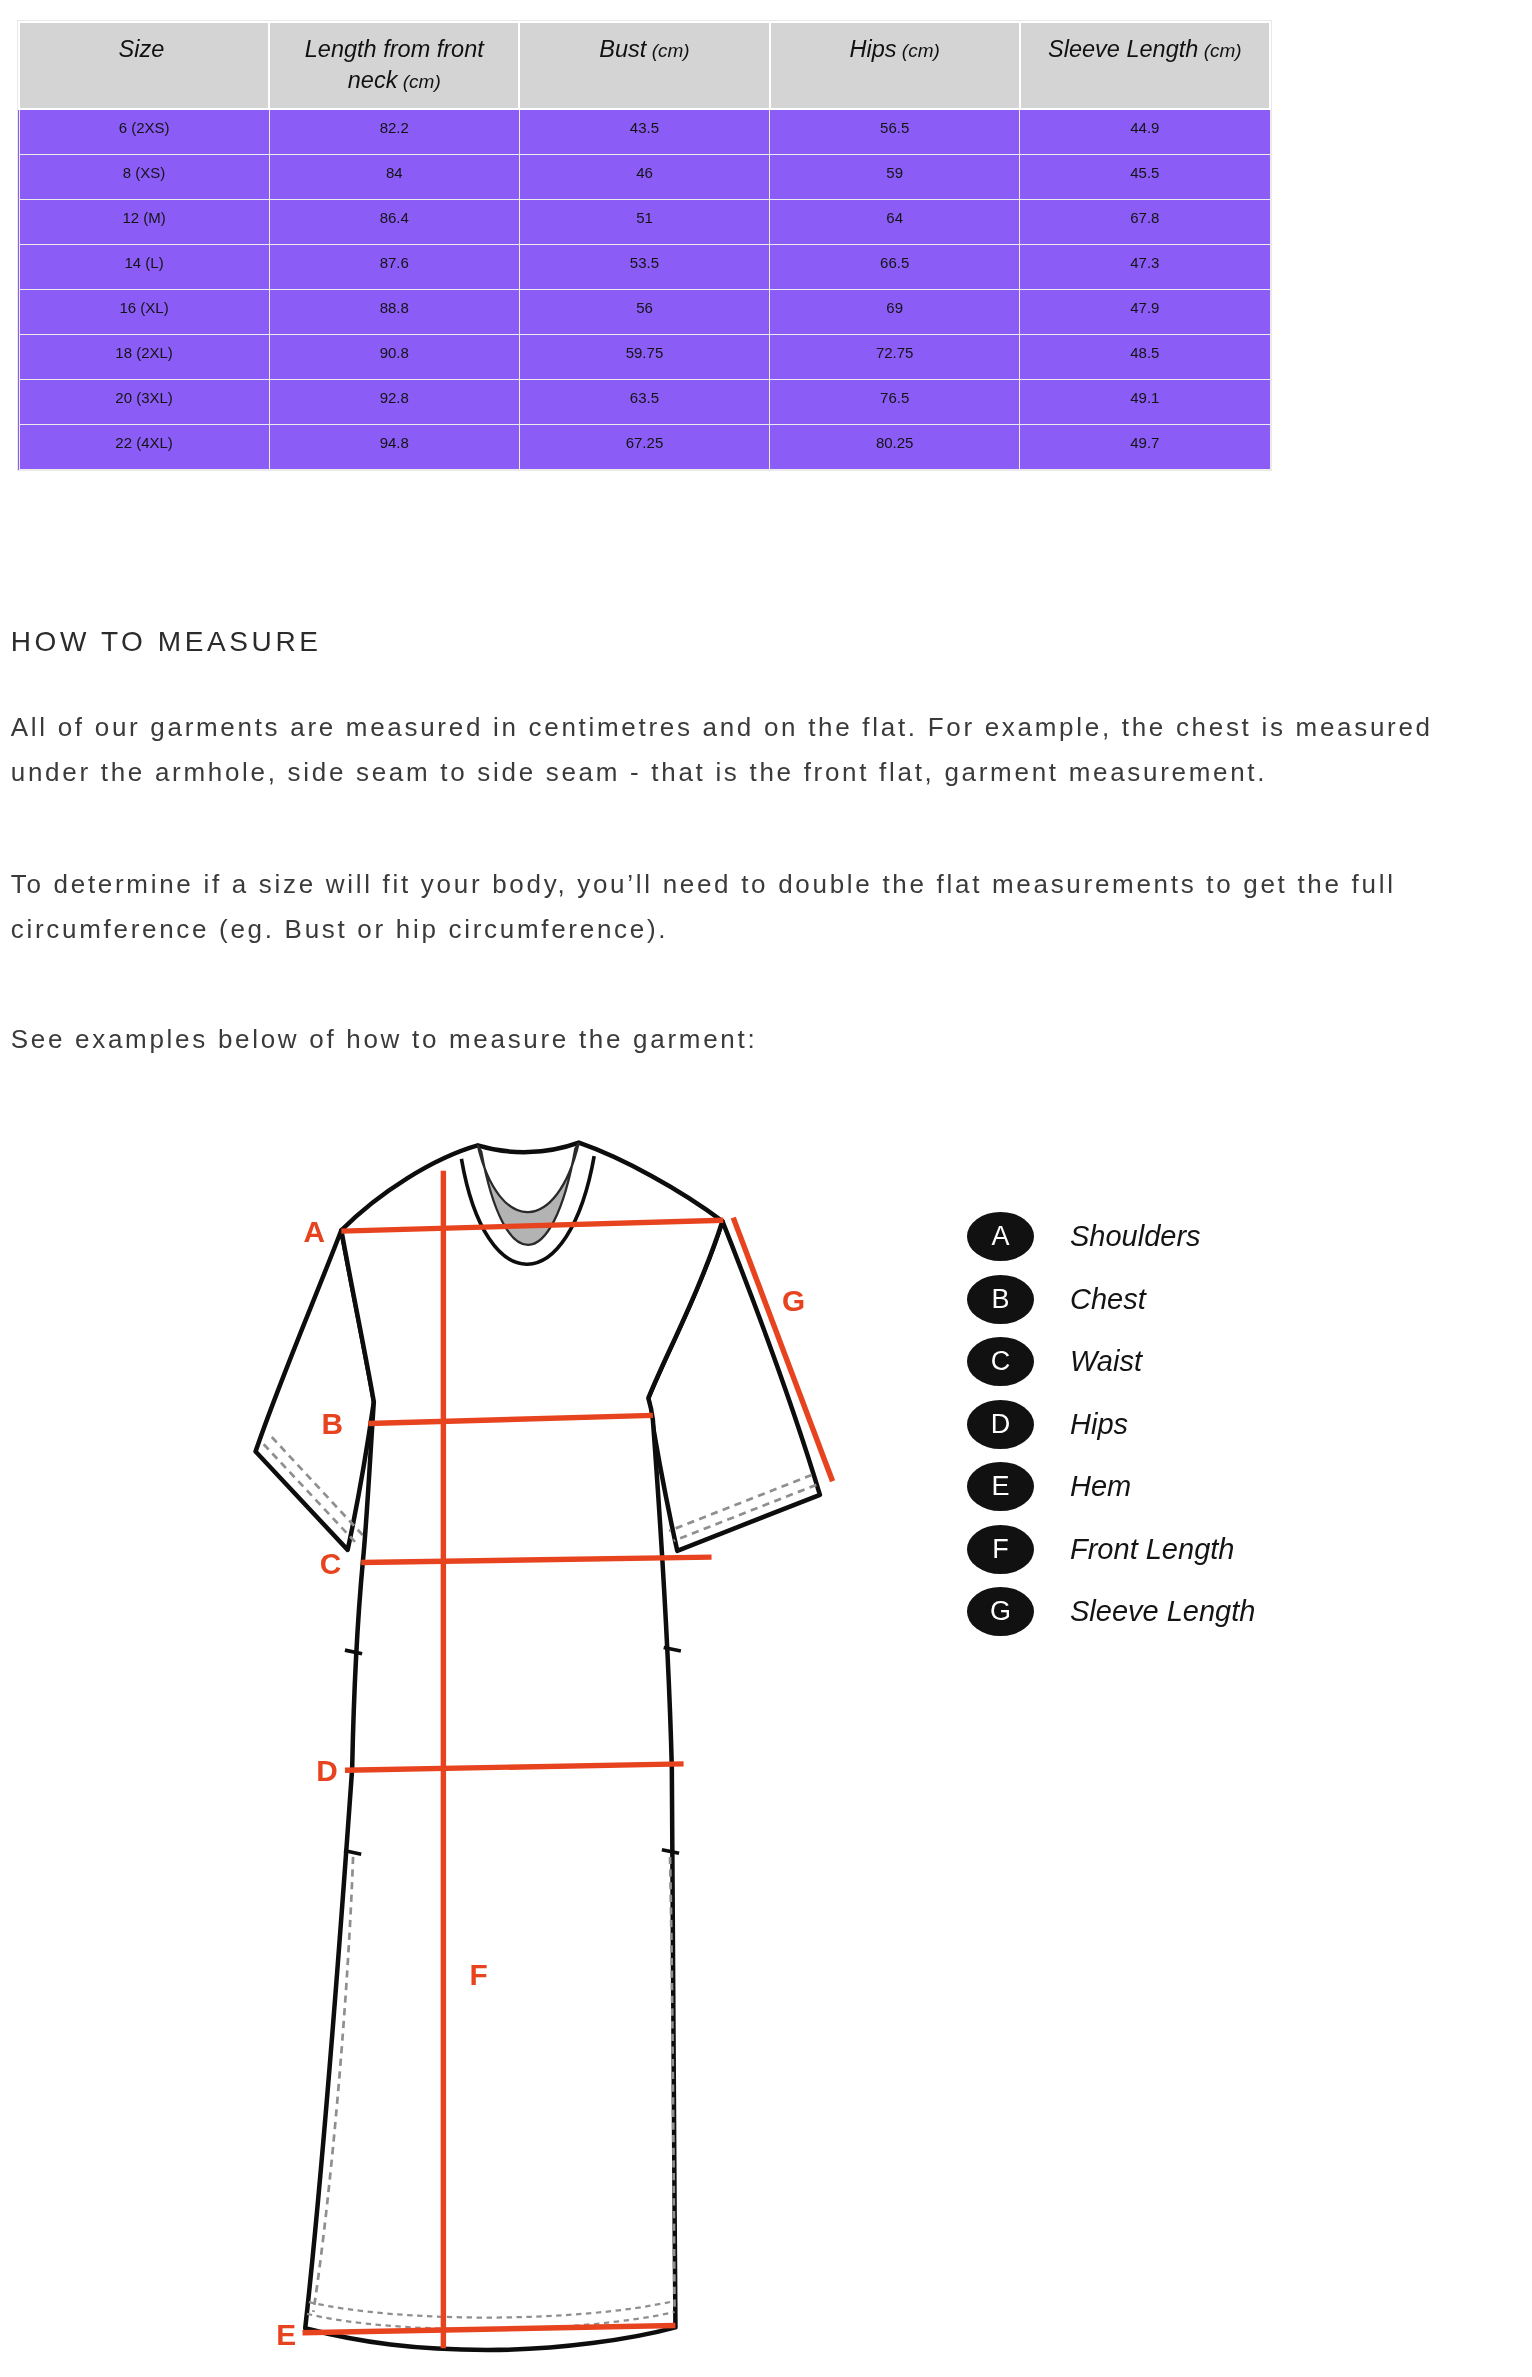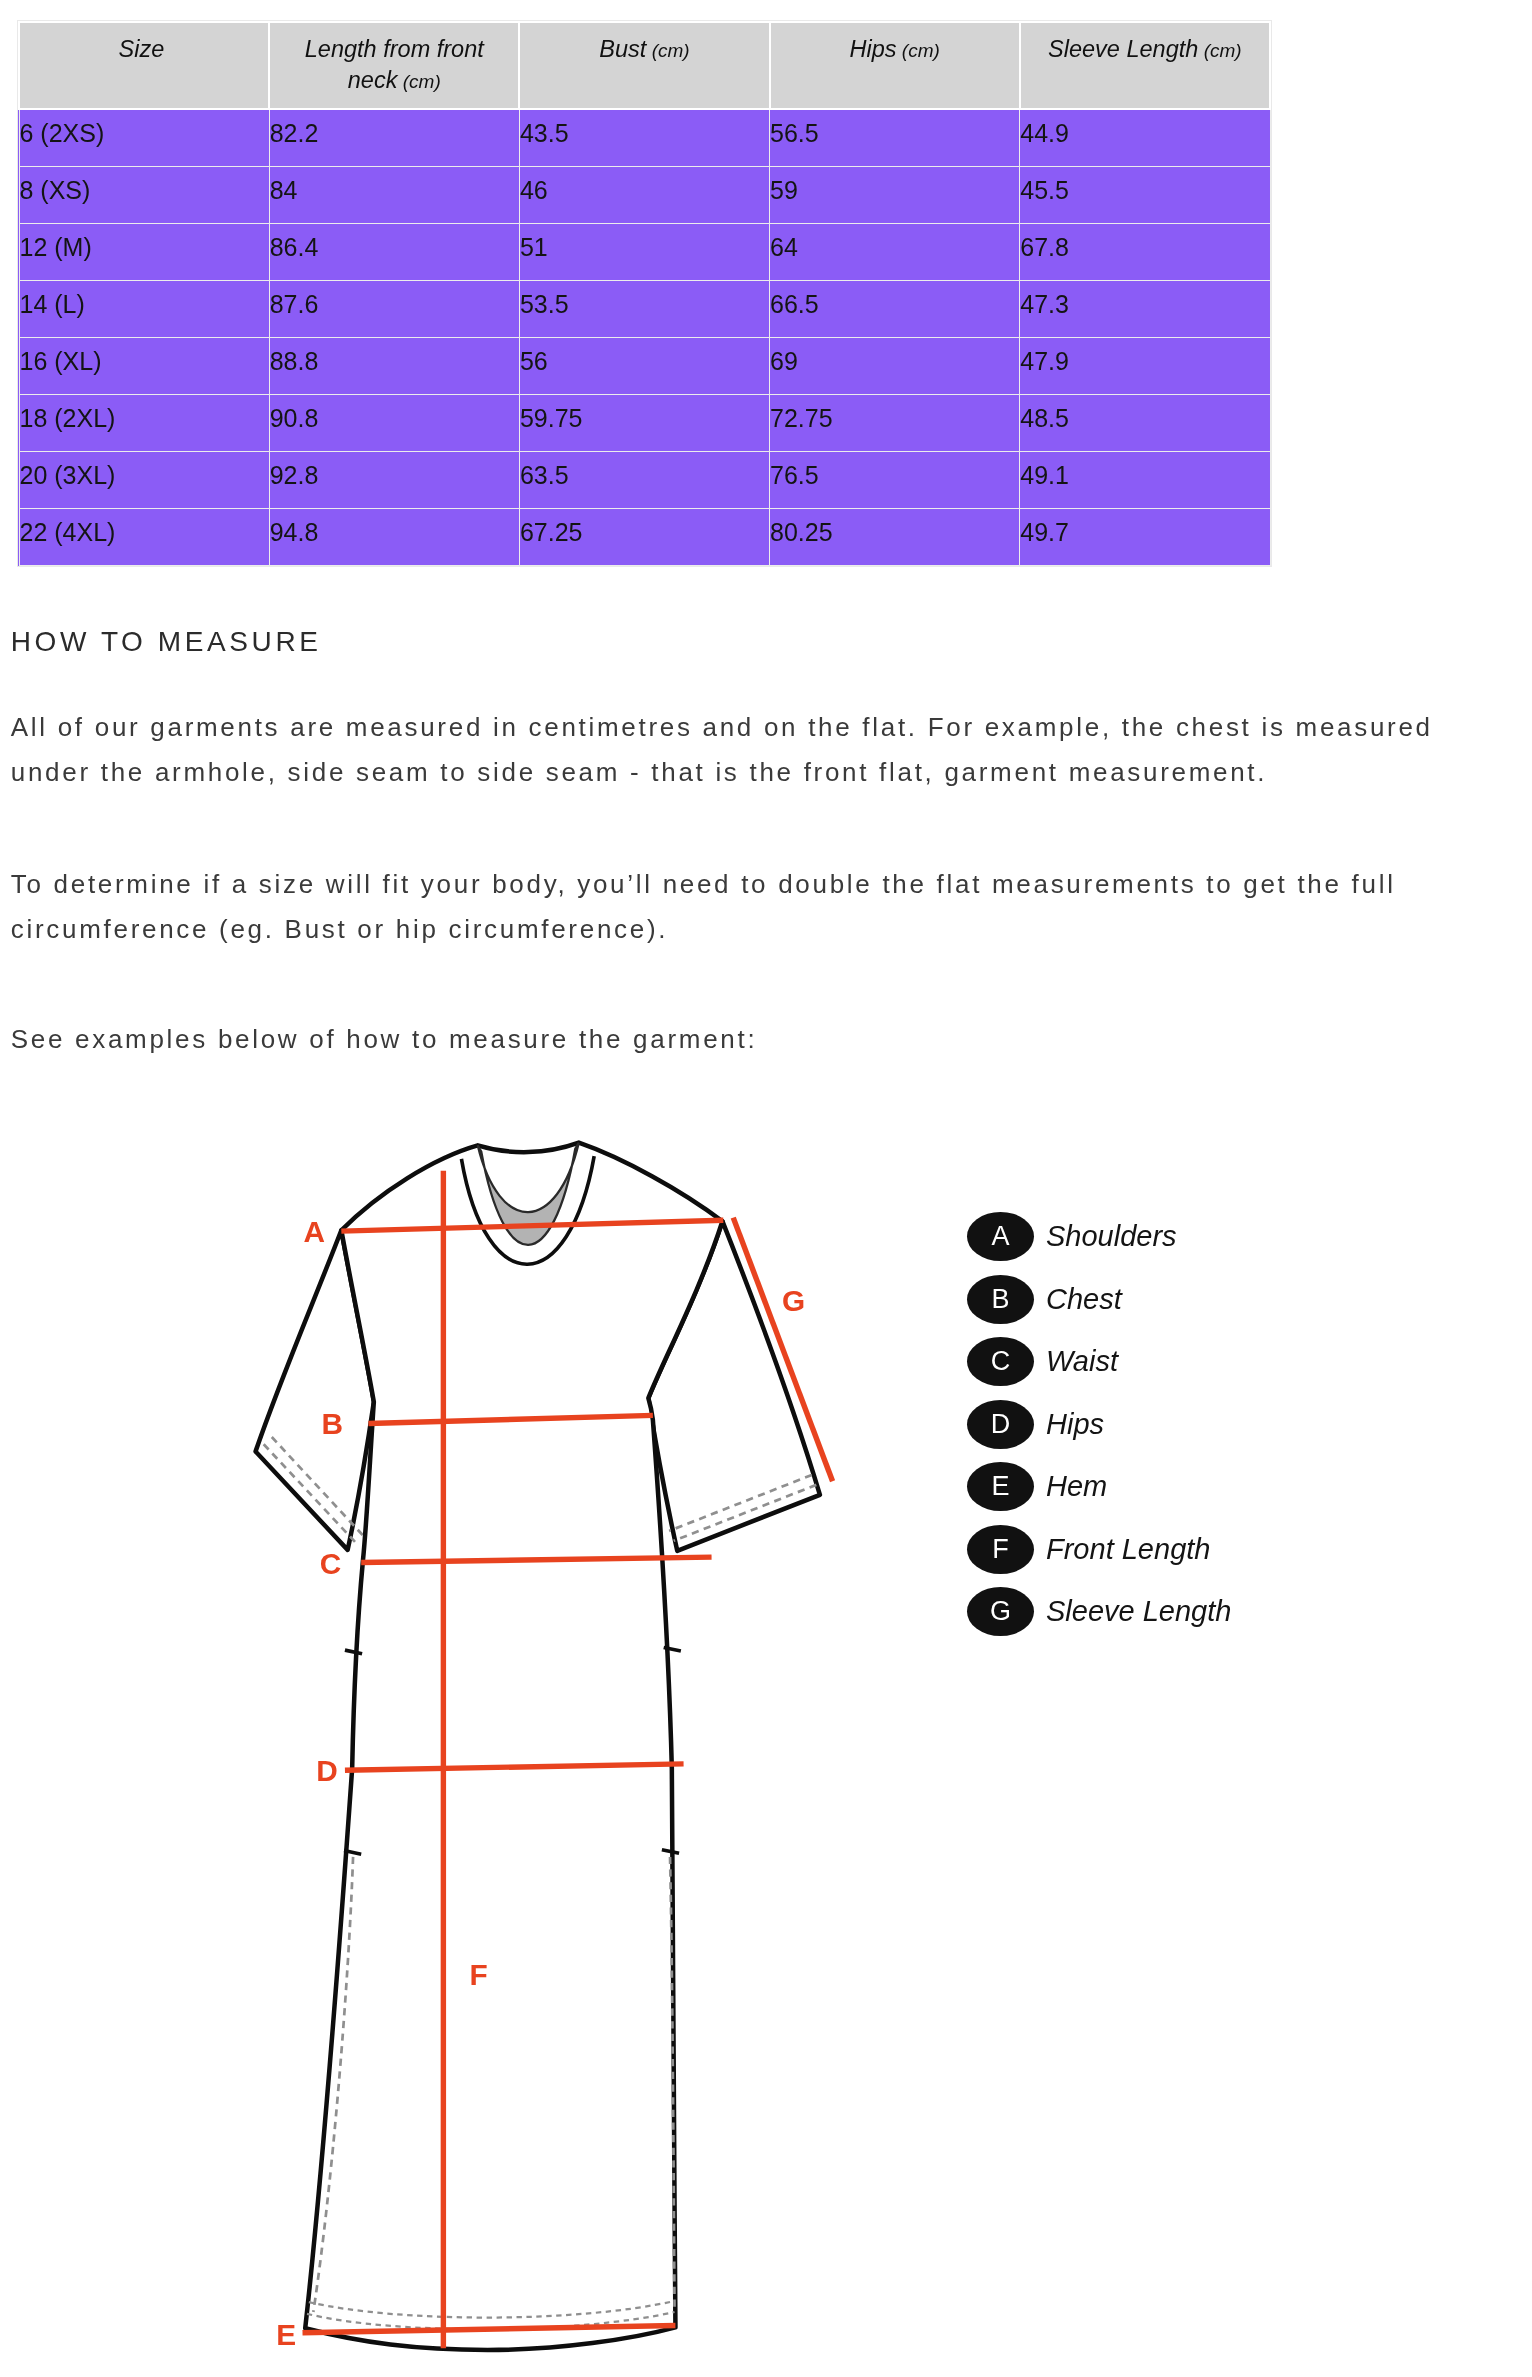--- a/index.html
+++ b/index.html
@@ -8,22 +8,22 @@
 
   
   .table-wrap{position:absolute;left:17px;top:20px;width:1253px;border:1.8px solid #e9e9e9;background:#8b5cf6;}
   table.size-chart{width:100%;border-collapse:collapse;table-layout:fixed;}
   table.size-chart th{
     background:#d4d4d4;border:2.7px solid #ffffff;vertical-align:top;
     font-style:italic;font-weight:400;font-size:23.5px;line-height:31px;
     padding:10.8px 5.4px 9px;height:65px;color:#111;text-align:center;}
   table.size-chart th .unit{font-size:19px;margin-left:5.4px;}
   table.size-chart td{
-    border:1.4px solid #ececec;vertical-align:top;
-    font-size:25px;color:#141414;padding:9px 0 18px;}
+    border:1.4px solid #ececec;text-align:center;vertical-align:top;
+    font-size:15px;color:#141414;padding:9px 0 18px;}
 
   
   .htm-heading{position:absolute;left:10.8px;top:603px;font-size:28px;font-weight:400;
     letter-spacing:3.6px;color:#2b2b2b;}
   .copy{position:absolute;left:10.8px;width:1425px;font-size:26px;font-weight:300;
     letter-spacing:2.7px;line-height:45px;color:#3a3a3a;}
   .copy.p1{top:679px;}
   .copy.p2{top:854px;margin-top:8px;}
   .copy.p3{top:991px;}
 
@@ -35,21 +35,21 @@
   .hemdash{fill:none;stroke:#8f8f8f;stroke-width:2.5;stroke-dasharray:6 5;}
   .redline{fill:none;stroke:#e8431f;stroke-width:6;}
   .mlabel{font-family:"Liberation Sans",sans-serif;font-weight:700;font-size:33px;fill:#e8431f;}
   .collar-band{fill:#b3b3b3;stroke:#2a2a2a;stroke-width:2.5;}
 
   
   .legend{position:absolute;left:967px;top:1212px;}
   .legend-row{display:flex;align-items:center;height:49px;margin-bottom:13.5px;}
   .legend-marker{width:67px;height:49px;border-radius:50%;background:#111;color:#fff;
     display:flex;align-items:center;justify-content:center;font-size:27px;font-weight:400;flex:0 0 auto;}
-  .legend-label{margin-left:12px;font-style:italic;font-size:29px;color:#141414;white-space:nowrap;}
+  .legend-label{margin-left:36px;font-style:italic;font-size:29px;color:#141414;white-space:nowrap;}
 </style>
 </head>
 <body>
 
 <div class="page">
 
   <div class="table-wrap">
     <table class="size-chart">
       <thead>
         <tr>

